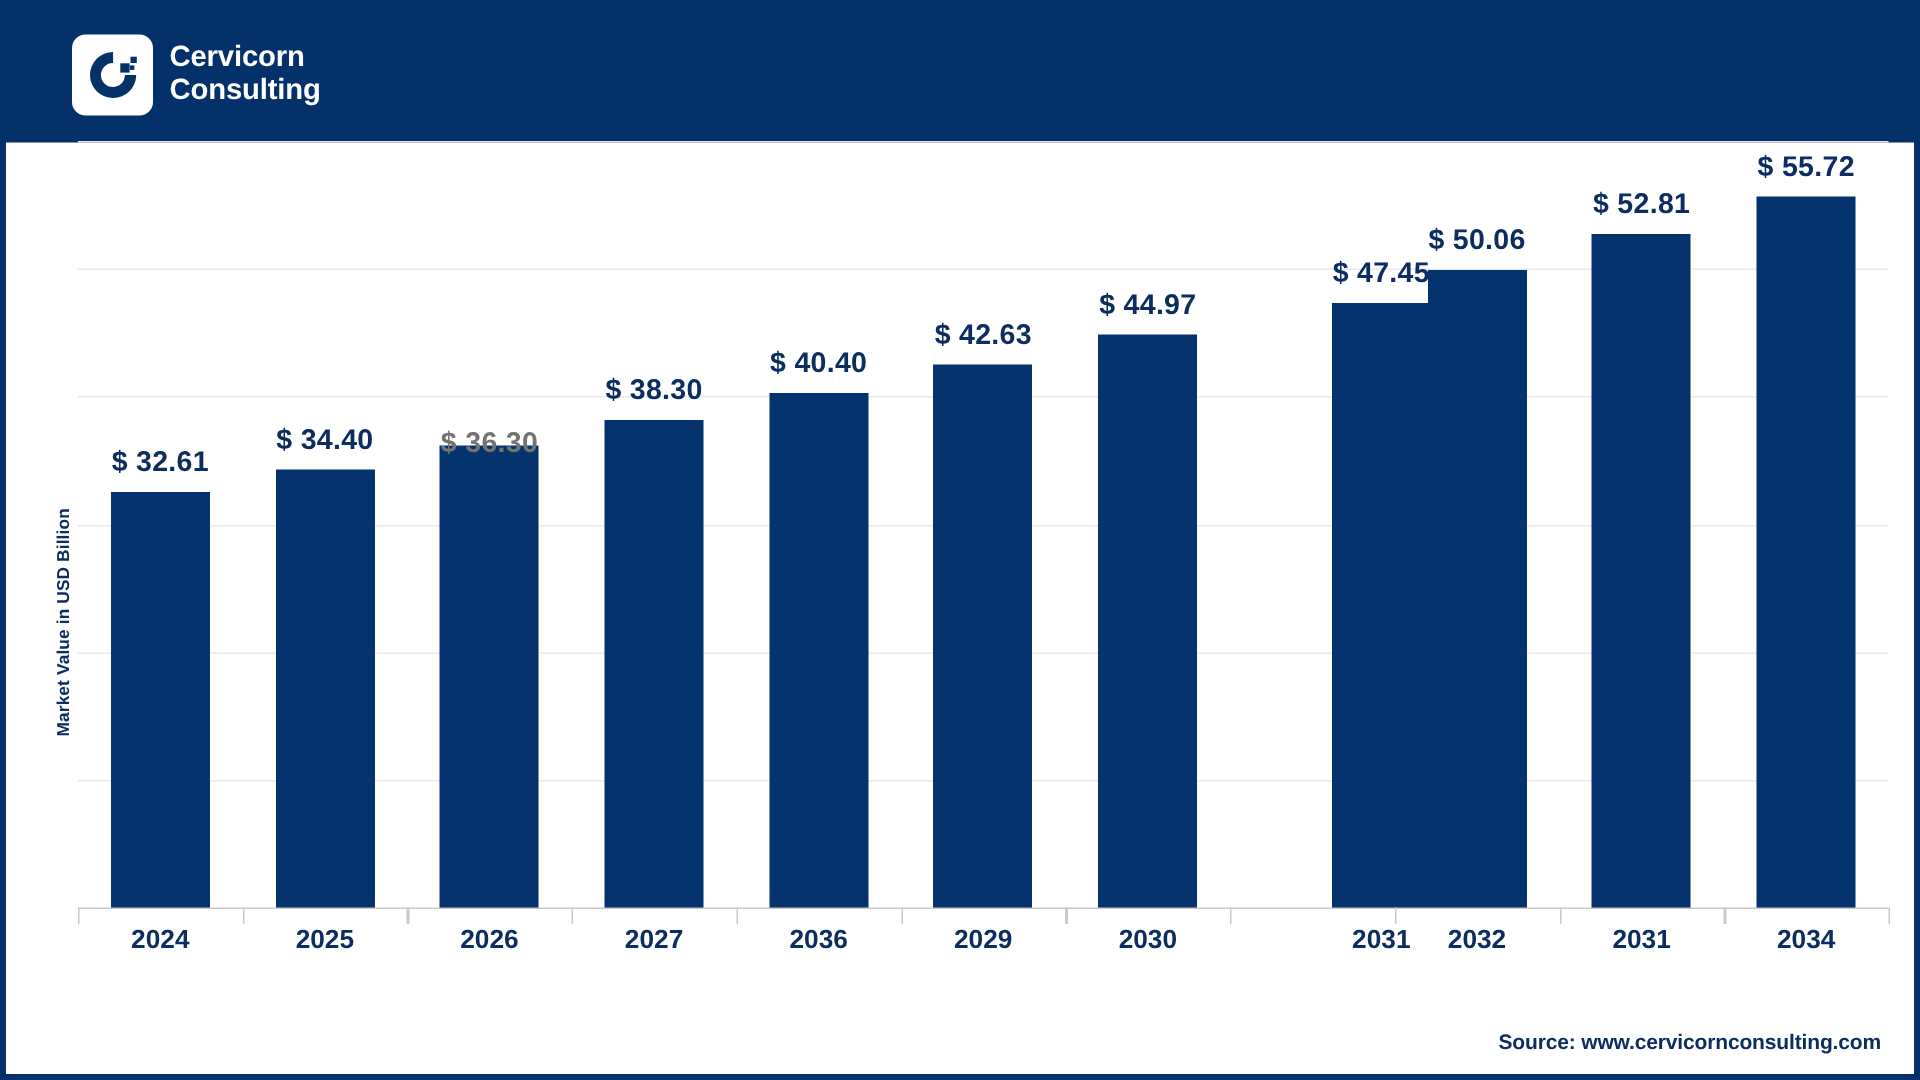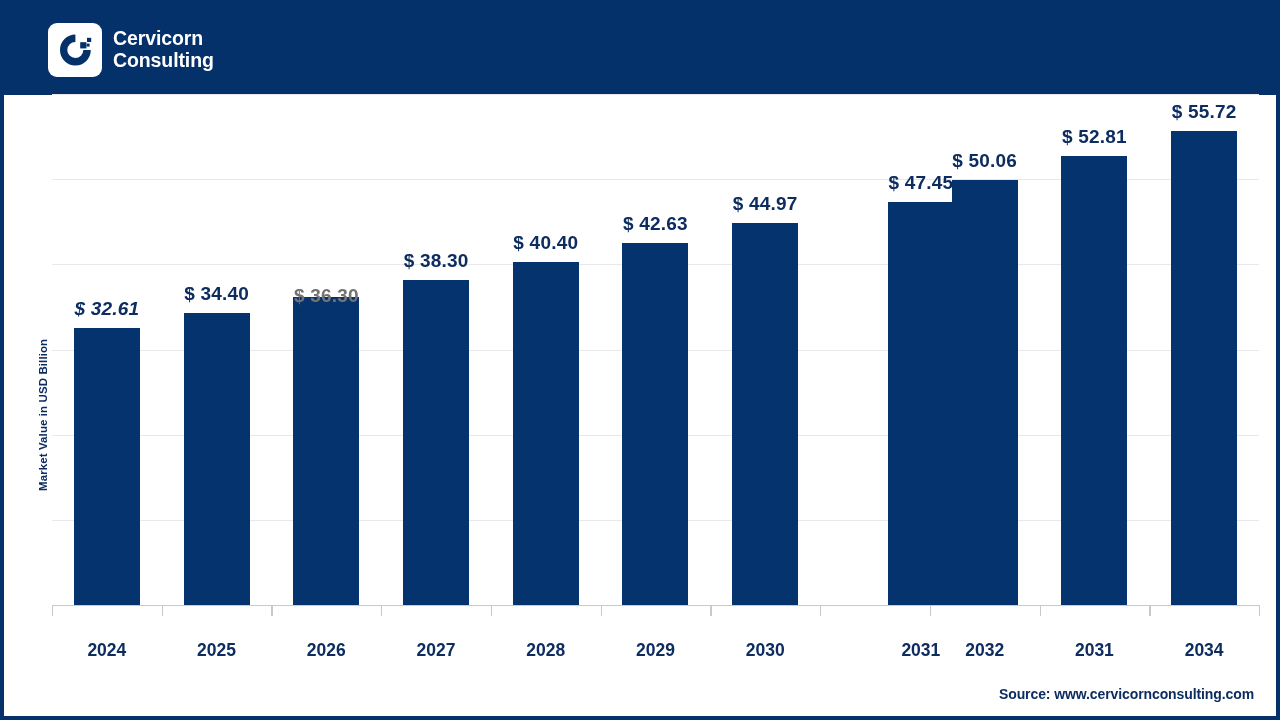--- a/index.html
+++ b/index.html
@@ -170,21 +170,20 @@
 
   .xcat-label {
     position: absolute;
     left: 50%;
     transform: translateX(-50%);
     top: 521px;
     color: #0d2c60;
     font-size: 17.5px;
     font-weight: bold;
     white-space: nowrap;
-    margin-top: 24px;
   }
 
   
   #source-note {
     position: absolute;
     right: 22px;
     bottom: 14px;
     color: #0d2c60;
     font-size: 14px;
     font-weight: bold;
@@ -224,42 +223,42 @@
         <div class="gridline" style="top: 339.667px;"></div>
         <div class="gridline" style="top: 254.5px;"></div>
         <div class="gridline" style="top: 169.333px;"></div>
         <div class="gridline" style="top: 84.1667px;"></div>
         <div class="gridline" style="top: -1px;"></div>
       </div>
 
     <div id="bars-layer">
         <div class="bar-slot" style="left: 0px; width: 109.727px;">
           <div class="bar" style="height: 277.728px; background: rgb(4, 51, 109);"></div>
-          <div class="bar-label" style="bottom: 285.728px; color: rgb(13, 44, 96); font-style: italic;">$ 32.61</div>
+          <div class="bar-label" style="bottom: 285.728px; color: rgb(13, 44, 96);">$ 32.61</div>
           <div class="xcat-label" style="color: rgb(13, 44, 96);">2024</div>
         </div>
         <div class="bar-slot" style="left: 109.727px; width: 109.727px;">
           <div class="bar" style="height: 292.973px; background: rgb(4, 51, 109);"></div>
           <div class="bar-label" style="bottom: 300.973px; color: rgb(13, 44, 96);">$ 34.40</div>
           <div class="xcat-label" style="color: rgb(13, 44, 96);">2025</div>
         </div>
         <div class="bar-slot" style="left: 219.455px; width: 109.727px;">
           <div class="bar" style="height: 309.155px; background: rgb(4, 51, 109);"></div>
           <div class="bar-label" style="bottom: 299px; color: #737373;">$ 36.30</div>
           <div class="xcat-label" style="color: rgb(13, 44, 96);">2026</div>
         </div>
         <div class="bar-slot" style="left: 329.182px; width: 109.727px;">
           <div class="bar" style="height: 326.188px; background: rgb(4, 51, 109);"></div>
           <div class="bar-label" style="bottom: 334.188px; color: rgb(13, 44, 96);">$ 38.30</div>
           <div class="xcat-label" style="color: rgb(13, 44, 96);">2027</div>
         </div>
         <div class="bar-slot" style="left: 438.909px; width: 109.727px;">
           <div class="bar" style="height: 344.073px; background: rgb(4, 51, 109);"></div>
           <div class="bar-label" style="bottom: 352.073px; color: rgb(13, 44, 96);">$ 40.40</div>
-          <div class="xcat-label" style="color: rgb(13, 44, 96);">2028</div>
+          <div class="xcat-label" style="color: rgb(13, 44, 96);">2036</div>
         </div>
         <div class="bar-slot" style="left: 548.636px; width: 109.727px;">
           <div class="bar" style="height: 363.065px; background: rgb(4, 51, 109);"></div>
           <div class="bar-label" style="bottom: 371.065px; color: rgb(13, 44, 96);">$ 42.63</div>
           <div class="xcat-label" style="color: rgb(13, 44, 96);">2029</div>
         </div>
         <div class="bar-slot" style="left: 658.364px; width: 109.727px;">
           <div class="bar" style="height: 382.994px; background: rgb(4, 51, 109);"></div>
           <div class="bar-label" style="bottom: 390.994px; color: rgb(13, 44, 96);">$ 44.97</div>
           <div class="xcat-label" style="color: rgb(13, 44, 96);">2030</div>

